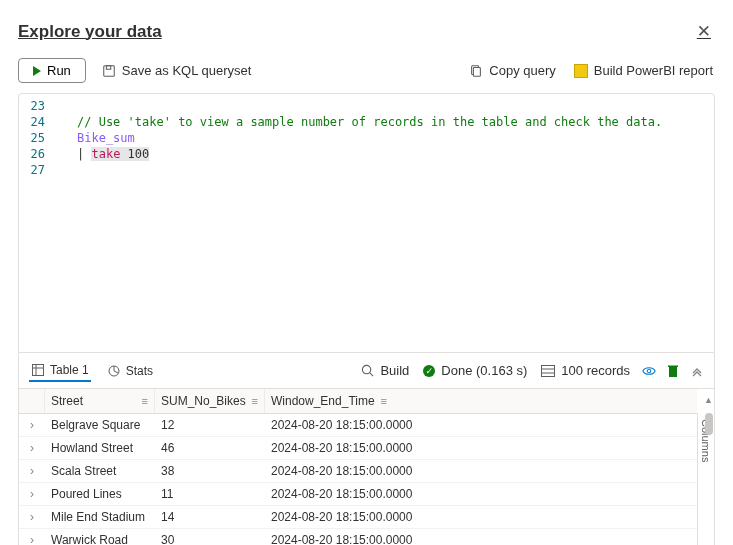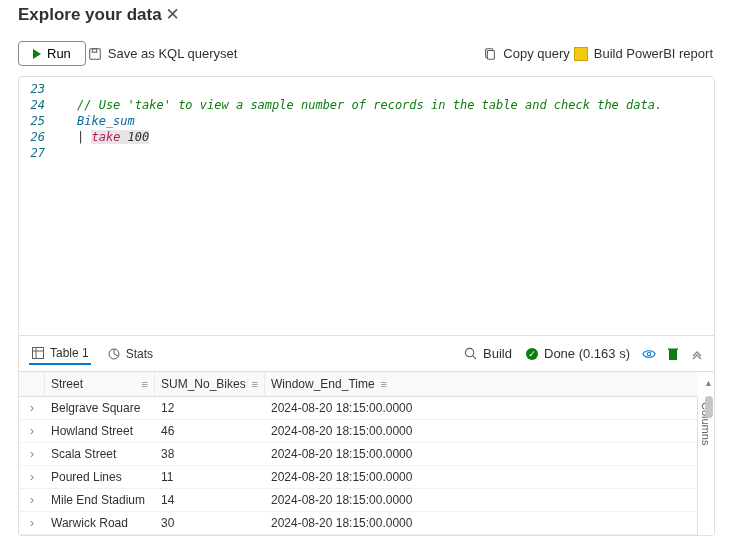--- a/index.html
+++ b/index.html
@@ -10,38 +10,39 @@
     color: #323130;
     background: #fff;
     width: 733px;
     height: 545px;
     overflow: hidden;
     position: relative;
   }
   .header {
     display: flex;
     align-items: center;
-    justify-content: flex-start;
-    padding: 0 18px 8px 18px;
+    justify-content: space-between;
+    padding: 17px 18px 8px 18px;
+    text-decoration: underline;
   }
   .title {
     font-size: 17px;
     font-weight: 600;
   }
   .close-x {
     font-size: 17px;
     color: #555;
     cursor: pointer;
     padding: 4px;
   }
   .toolbar {
     display: flex;
     align-items: center;
     padding: 4px 18px 10px 18px;
-    gap: 0;
+    gap: 14px;
   }
   .spacer { flex: 1; }
   .btn-run {
     display: inline-flex;
     align-items: center;
     gap: 6px;
     border: 1px solid #8a8886;
     border-radius: 4px;
     padding: 4px 14px;
     background: #fff;
@@ -84,34 +85,33 @@
     height: 260px;
     overflow: hidden;
     position: relative;
     background: #fff;
   }
   .code {
     font-family: Consolas, monospace;
     font-size: 12px;
     display: flex;
     height: 100%;
-    font-style: italic;
   }
   .gutter {
     width: 32px;
     text-align: right;
     color: #0b7285;
     padding: 4px 6px 0 0;
     user-select: none;
   }
   .gutter div { height: 16px; line-height: 16px; }
   .lines { padding: 4px 6px 0 6px; }
   .lines div { height: 16px; line-height: 16px; white-space: pre; margin-left: 20px; }
   .tok-comment { color: #107c10; }
-  .tok-ident { color: #0369a1; }
+  .tok-ident { color: #8b5cf6; }
   .tok-keyword { color: #be185d; }
   .hl { background: #e6e6e6; }
 
   .mid-tabs {
     margin: 0 18px;
     display: flex;
     align-items: center;
     gap: 14px;
     border: 1px solid #e1dfdd;
     border-top: none;
@@ -298,20 +298,30 @@
             <circle cx="6" cy="6" r="4.5" fill="none" stroke="#605e5c" stroke-width="1.2"></circle>
             <line x1="9.5" y1="9.5" x2="13" y2="13" stroke="#605e5c" stroke-width="1.2"></line>
           </svg>
       </span>
       <span>Build</span>
     </div>
     <div class="toolbtn">
       <span class="status-check">✓</span>
       <span>Done (0.163 s)</span>
     </div>
+    <div class="toolbtn">
+      <span class="ico">
+        <svg width="14" height="12" viewBox="0 0 14 12">
+            <rect x="0.5" y="0.5" width="13" height="11" fill="none" stroke="#605e5c"></rect>
+            <line x1="0.5" y1="4" x2="13.5" y2="4" stroke="#605e5c"></line>
+            <line x1="0.5" y1="8" x2="13.5" y2="8" stroke="#605e5c"></line>
+          </svg>
+      </span>
+      <span>100 records</span>
+    </div>
     <span class="ico" style="color:#0078d4;cursor:pointer;">
       <svg width="15" height="12" viewBox="0 0 16 12">
           <path d="M1 6 C3 1 13 1 15 6 C13 11 3 11 1 6 Z" fill="none" stroke="#0078d4" stroke-width="1.2"></path>
           <circle cx="8" cy="6" r="2" fill="none" stroke="#0078d4" stroke-width="1.2"></circle>
         </svg>
     </span>
     <span class="ico" style="cursor:pointer;">
       <svg width="12" height="14" viewBox="0 0 12 14">
           <rect x="2" y="3" width="8" height="10" fill="#107c10"></rect>
           <rect x="1" y="1.5" width="10" height="1.5" fill="#107c10"></rect>

